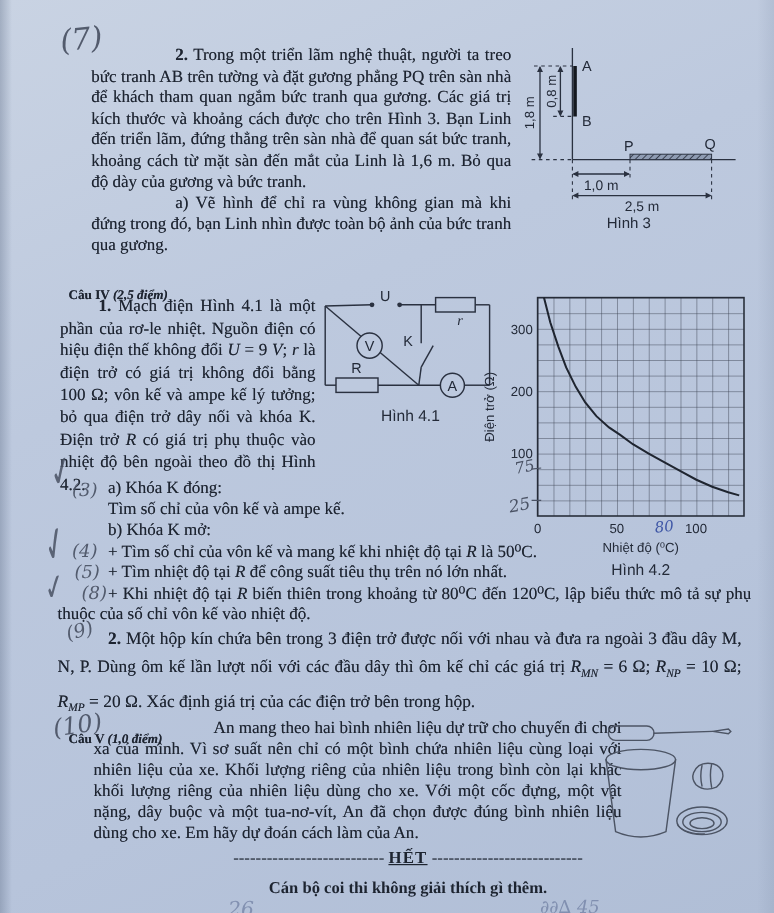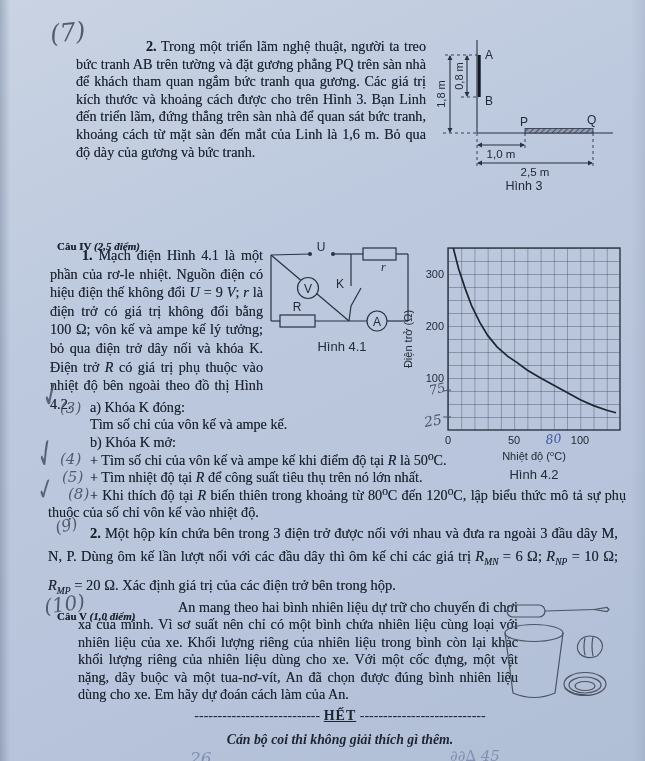--- a/index.html
+++ b/index.html
@@ -31,20 +31,21 @@
 </style>
 </head>
 <body>
 
 <div id="page">
 
   <div class="abs hw" style="left:50px;top:18px;font-size:25px;transform:rotate(-6deg);">(7)</div>
 
   <div class="abs body-text" style="left:52px;top:38px;width:374px;">
     <p class="ind70"><b>2.</b><span> Trong một triển lãm nghệ thuật, người ta treo bức tranh AB trên tường và đặt gương phẳng PQ trên sàn nhà để khách tham quan ngắm bức tranh qua gương. Các giá trị kích thước và khoảng cách được cho trên Hình 3. Bạn Linh đến triển lãm, đứng thẳng trên sàn nhà để quan sát bức tranh, khoảng cách từ mặt sàn đến mắt của Linh là 1,6 m. Bỏ qua độ dày của gương và bức tranh.</span></p>
+    <p class="ind70">a) Vẽ hình để chỉ ra vùng không gian mà khi đứng trong đó, bạn Linh nhìn được toàn bộ ảnh của bức tranh qua gương.</p>
   </div>
 
   <svg class="abs figfont" style="left:425px;top:33px;" width="218" height="162" viewBox="0 0 218 162">
     <g stroke="#2a3140" stroke-width="1.1" fill="none">
       <line x1="52" y1="7" x2="52" y2="100"></line>
       <line x1="54.2" y1="22" x2="54.2" y2="64" stroke-width="3" stroke="#14181f"></line>
       <line x1="52" y1="100" x2="188" y2="100"></line>
 
       <rect x="100" y="95.5" width="68" height="4.5" fill="url(#hatch3)" stroke-width="0.8"></rect>
 
@@ -158,23 +159,23 @@
     <line x1="45" y1="181" x2="53" y2="181" stroke="#4a5264" stroke-width="1"></line>
   </svg>
 
   <div class="abs body-text" style="left:90px;top:399px;width:300px;text-align:left;line-height:17.4px;font-family:Liberation Serif, serif;">
     <p>a) Khóa K đóng:</p>
     <p>Tìm số chỉ của vôn kế và ampe kế.</p>
     <p>b) Khóa K mở:</p>
   </div>
 
   <div class="abs body-text" style="left:48px;top:452px;width:578px;line-height:17.4px;">
-    <p style="text-indent:42px;"><span>+ Tìm số chỉ của vôn kế và ampe kế khi điểm độ tại </span><i>R</i><span> là 50⁰C.</span></p>
+    <p style="text-indent:42px;"><span>+ Tìm số chỉ của vôn kế và mang kế khi nhiệt độ tại </span><i>R</i><span> là 50⁰C.</span></p>
     <p style="text-indent:42px;"><span>+ Tìm nhiệt độ tại </span><i>R</i><span> để công suất tiêu thụ trên nó lớn nhất.</span></p>
-    <p style="text-indent:42px;"><span>+ Khi thích độ tại </span><i>R</i><span> biến thiên trong khoảng từ 80⁰C đến 120⁰C, lập biểu thức mô tả sự phụ thuộc của số chỉ vôn kế vào nhiệt độ.</span></p>
+    <p style="text-indent:42px;"><span>+ Khi nhiệt độ tại </span><i>R</i><span> biến thiên trong khoảng từ 80⁰C đến 120⁰C, lập biểu thức mô tả sự phụ thuộc của số chỉ vôn kế vào nhiệt độ.</span></p>
   </div>
 
   <div class="abs body-text" style="left:48px;top:522px;width:570px;line-height:23px;font-size:14.5px;">
     <p style="text-indent:42px;">
       <b>2.</b><span> Một hộp kín chứa bên trong 3 điện trở được nối với nhau và đưa ra ngoài 3 đầu dây M, N, P. Dùng ôm kế lần lượt nối với các đầu dây thì ôm kế chỉ các giá trị </span><i>R</i><sub>MN</sub><span> = 6 Ω; </span><i>R</i><sub>NP</sub><span> = 10 Ω; </span><i>R</i><sub>MP</sub><span> = 20 Ω.</span><span> Xác định giá trị của các điện trở bên trong hộp.</span>
     </p>
   </div>
 
   <div class="abs heading" style="left:57px;top:590px;">
     <span>Câu V</span> <i>(1,0 điểm)</i>
@@ -205,21 +206,21 @@
         <path d="M70 96 Q76 103 92 103"></path>
       </g>
     </g>
   </svg>
 
   <div class="abs" style="left:70px;top:708px;width:540px;text-align:center;font-size:14px;">
     <span>---------------------------</span>
     <b style="letter-spacing:1px;text-decoration:underline;">HẾT</b>
     <span>---------------------------</span>
   </div>
-  <div class="abs" style="left:70px;top:732px;width:540px;text-align:center;font-size:13.8px;font-weight:bold;font-style:italic;">Cán bộ coi thi không giải thích gì thêm.</div>
+  <div class="abs" style="left:70px;top:732px;width:540px;text-align:center;font-size:13.8px;font-weight:bold;">Cán bộ coi thi không giải thích gì thêm.</div>
 
   <span class="abs check" style="left:42px;top:382px;font-size:22px;transform:rotate(-10deg) scale(1,1.7);">✓</span>
   <div class="abs hw" style="left:60px;top:399px;font-size:15px;">(3)</div>
   <span class="abs check" style="left:37px;top:442px;font-size:21px;transform:rotate(-12deg) scale(1,2.1);">✓</span>
   <div class="abs hw" style="left:60px;top:450px;font-size:15px;">(4)</div>
   <span class="abs check" style="left:37px;top:477px;font-size:20px;transform:rotate(-8deg) scale(1,1.6);">✓</span>
   <div class="abs hw" style="left:62px;top:468px;font-size:15px;">(5)</div>
   <div class="abs hw" style="left:68px;top:485px;font-size:15px;">(8)</div>
   <div class="abs hw" style="left:55px;top:516px;font-size:16px;transform:rotate(-14deg);">(9)</div>
   <div class="abs hw" style="left:44px;top:592px;font-size:20px;transform:rotate(-8deg);">(10)</div>

